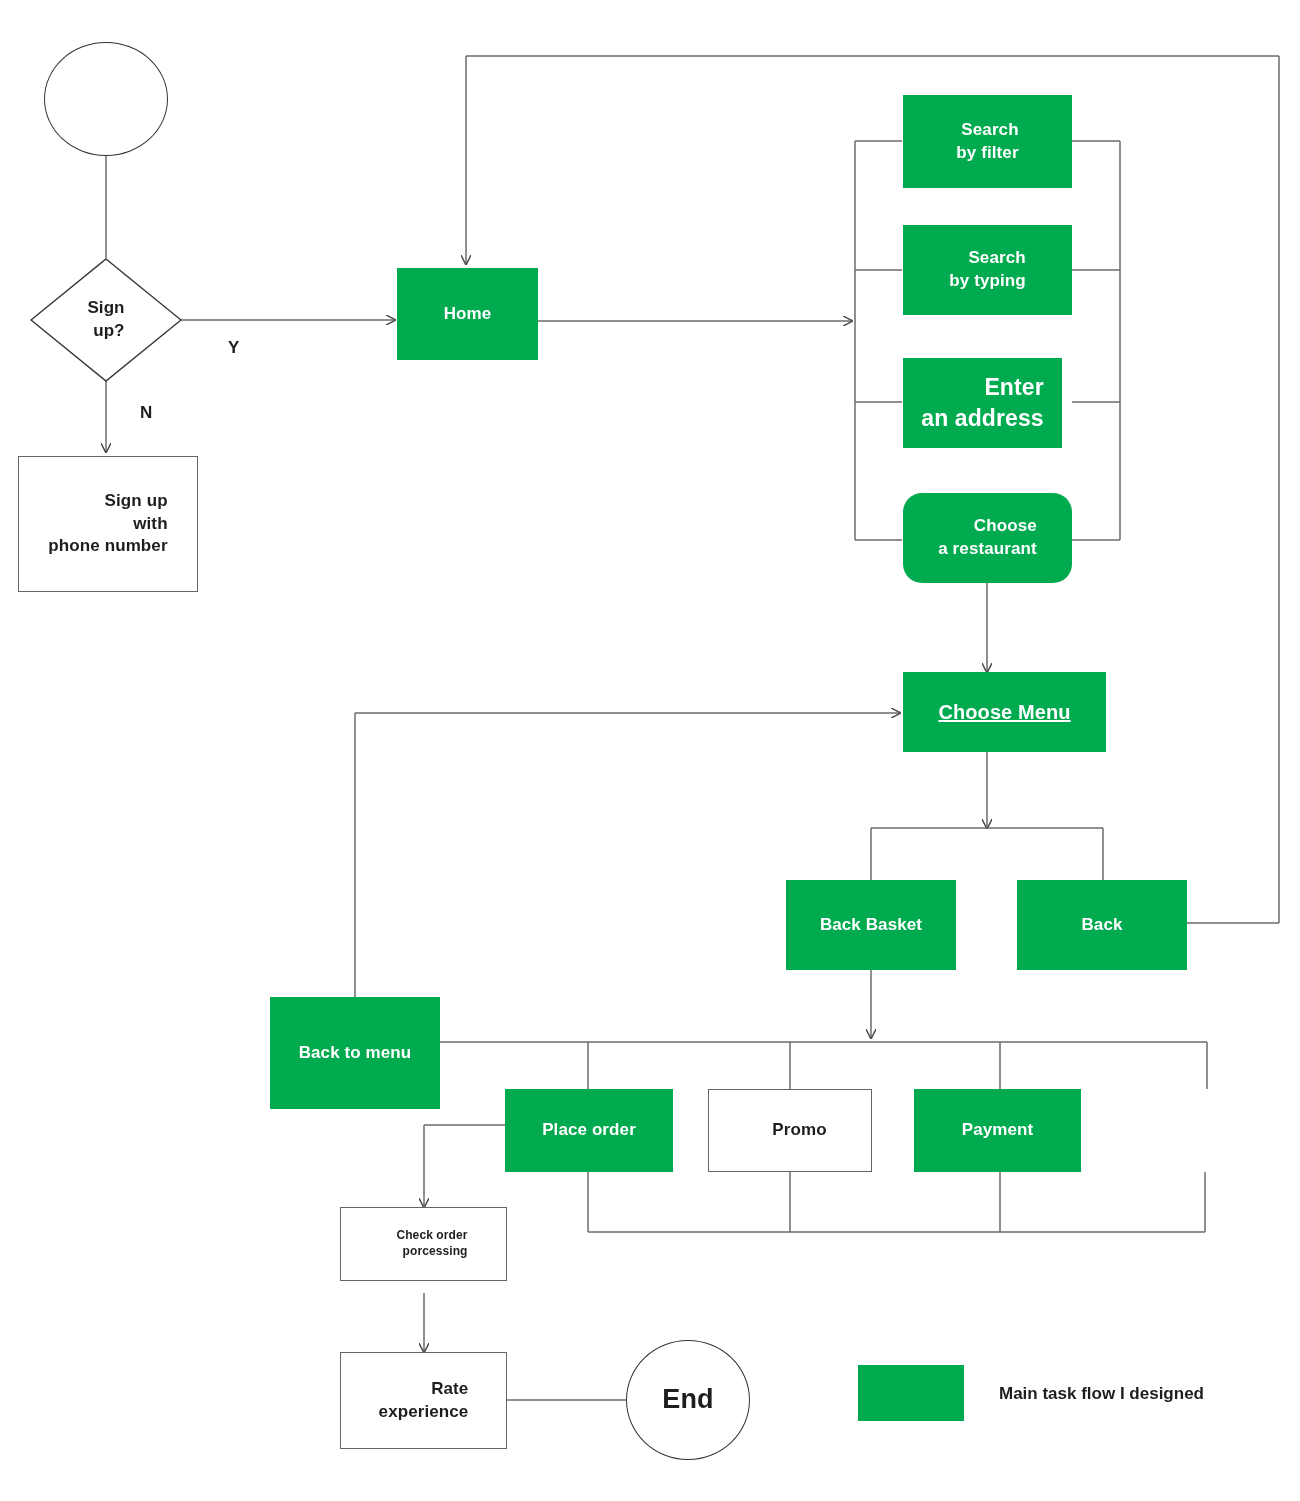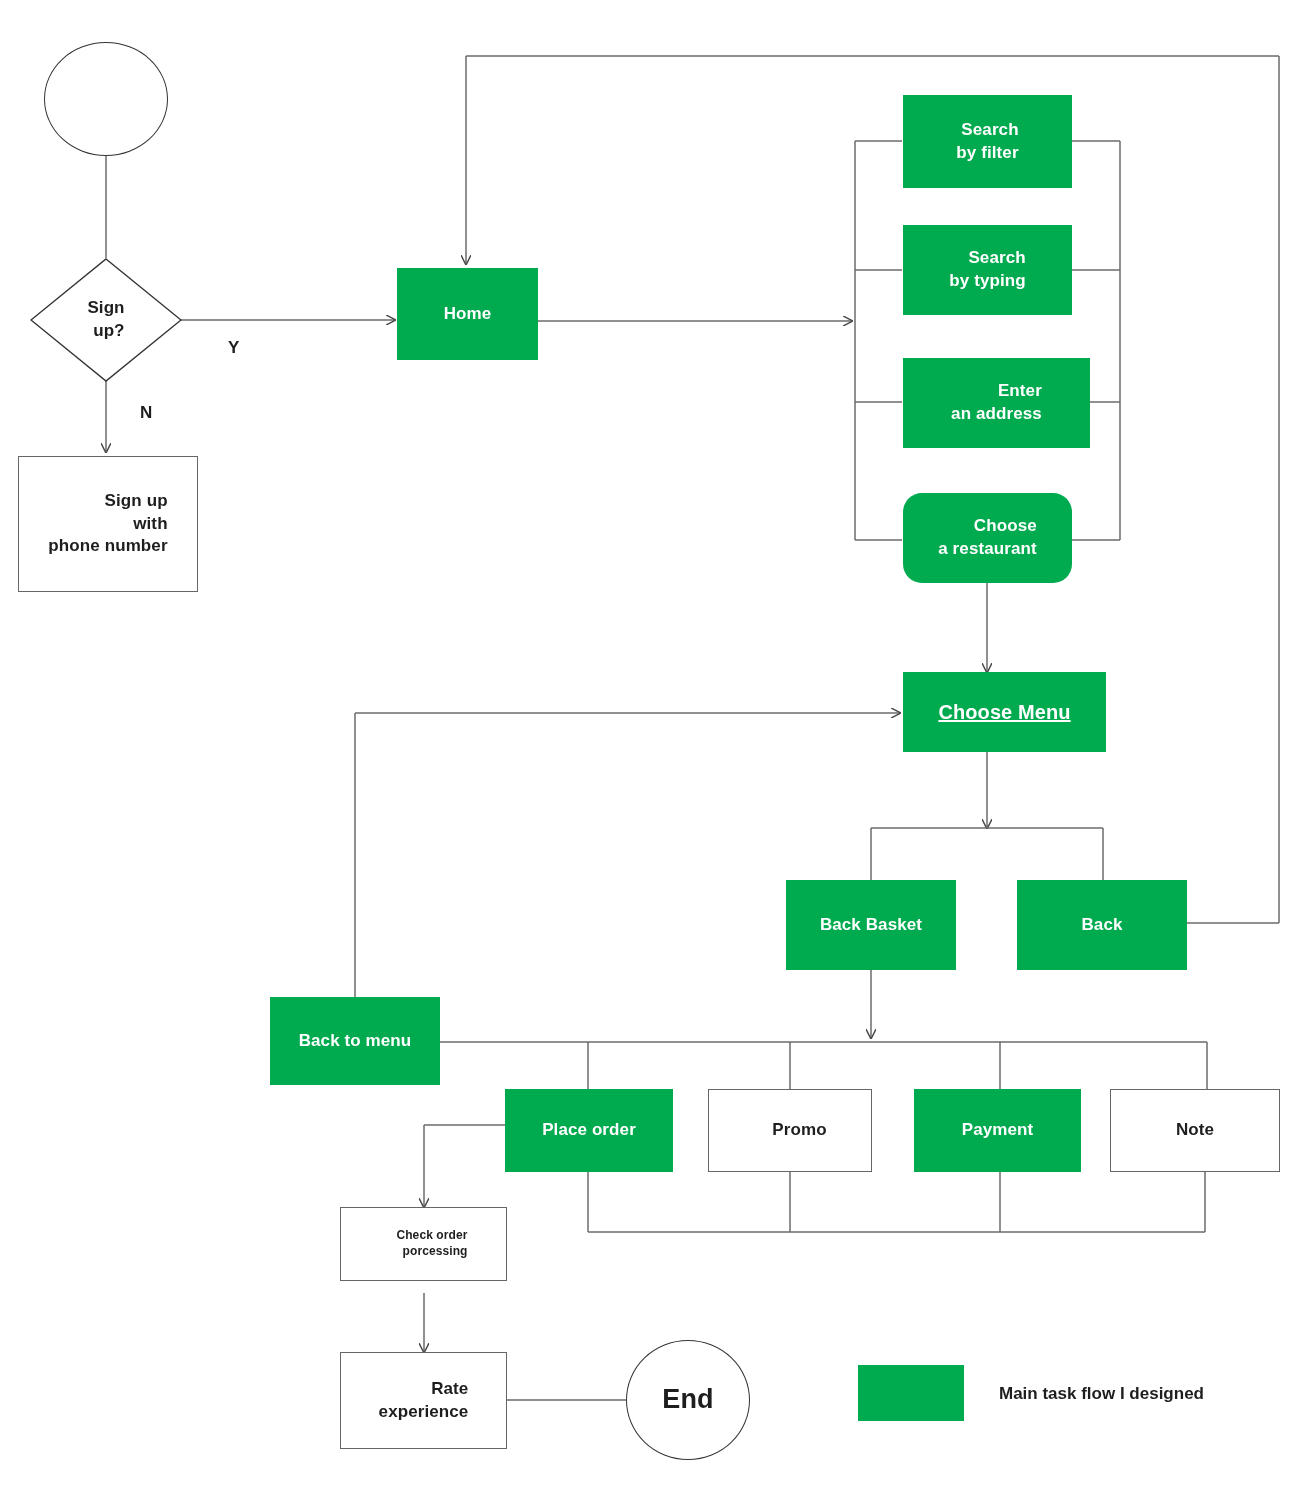--- a/index.html
+++ b/index.html
@@ -199,21 +199,21 @@
     </span>
   </div>
 
   <div class="node green" style="left:903px; top:225px; width:169px; height:90px; font-size:17px;">
     <span>
       <span class="n-line">Search</span>
       <span class="n-line">by typing</span>
     </span>
   </div>
 
-  <div class="node green" style="left:903px; top:358px; width:187px; height:90px; font-size:17px;">
+  <div class="node green" style="left:903px; top:358px; width:159px; height:90px; font-size:23px;">
     <span>
       <span class="n-line">Enter</span>
       <span class="n-line">an address</span>
     </span>
   </div>
 
   <div class="node green" style="left:903px; top:493px; width:169px; height:90px; font-size:17px;border-radius:19px;">
     <span>
       <span class="n-line">Choose</span>
       <span class="n-line">a restaurant</span>
@@ -225,39 +225,36 @@
   </div>
 
   <div class="node green" style="left:786px; top:880px; width:170px; height:90px; font-size:17px;">
     <span>Back Basket</span>
   </div>
 
   <div class="node green" style="left:1017px; top:880px; width:170px; height:90px; font-size:17px;">
     <span>Back</span>
   </div>
 
-  <div class="node green" style="left:270px; top:997px; width:170px; height:88px; font-size:17px;">
+  <div class="node green" style="left:270px; top:997px; width:170px; height:112px; font-size:17px;">
     <span>Back to menu</span>
   </div>
 
   <div class="node green" style="left:505px; top:1089px; width:168px; height:83px; font-size:17px;">
     <span>Place order</span>
   </div>
 
   <div class="node plain" style="left:708px; top:1089px; width:164px; height:83px; font-size:17px;padding-left:19px;">
     <span>Promo</span>
   </div>
 
   <div class="node green" style="left:914px; top:1089px; width:167px; height:83px; font-size:17px;">
     <span>Payment</span>
   </div>
 
-  <div class="node plain" style="left:1110px; top:1089px; width:170px; height:83px; font-size:17px;">
-    <span>Note</span>
-  </div>
 
   <div class="node plain" style="left:340px; top:1207px; width:167px; height:74px; font-size:12px;padding-left:17px;">
     <span>
       <span class="n-line">Check order</span>
       <span class="n-line">porcessing</span>
     </span>
   </div>
 
   <div class="node plain" style="left:340px; top:1352px; width:167px; height:97px; font-size:17px;">
     <span>

